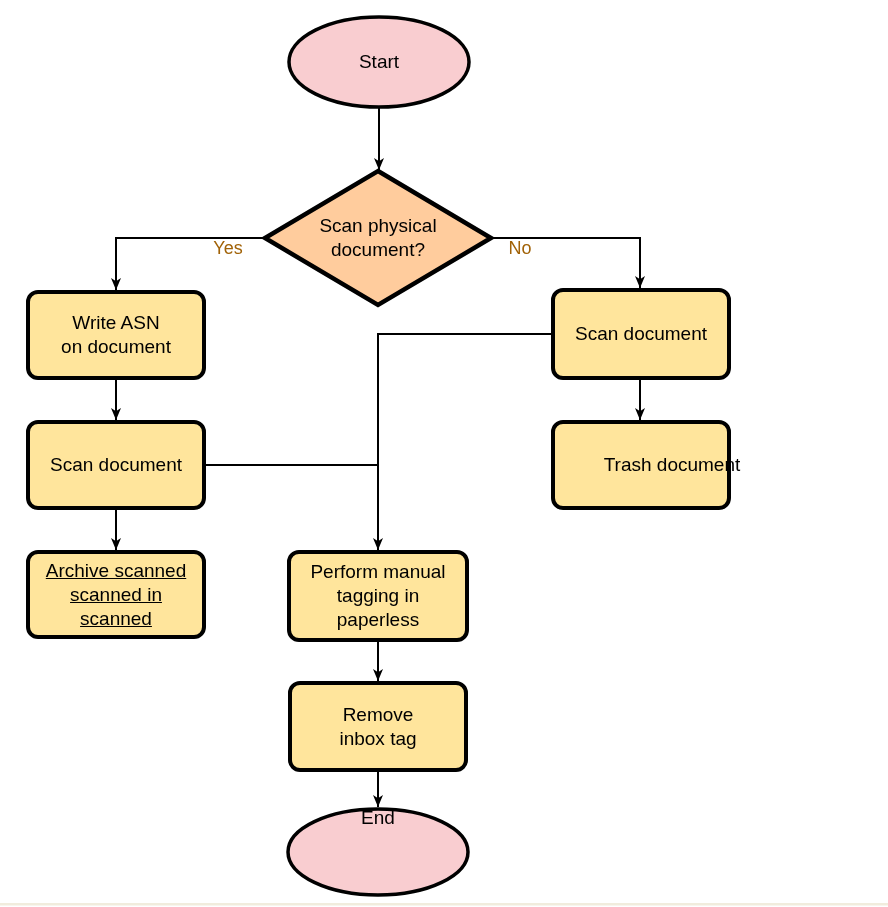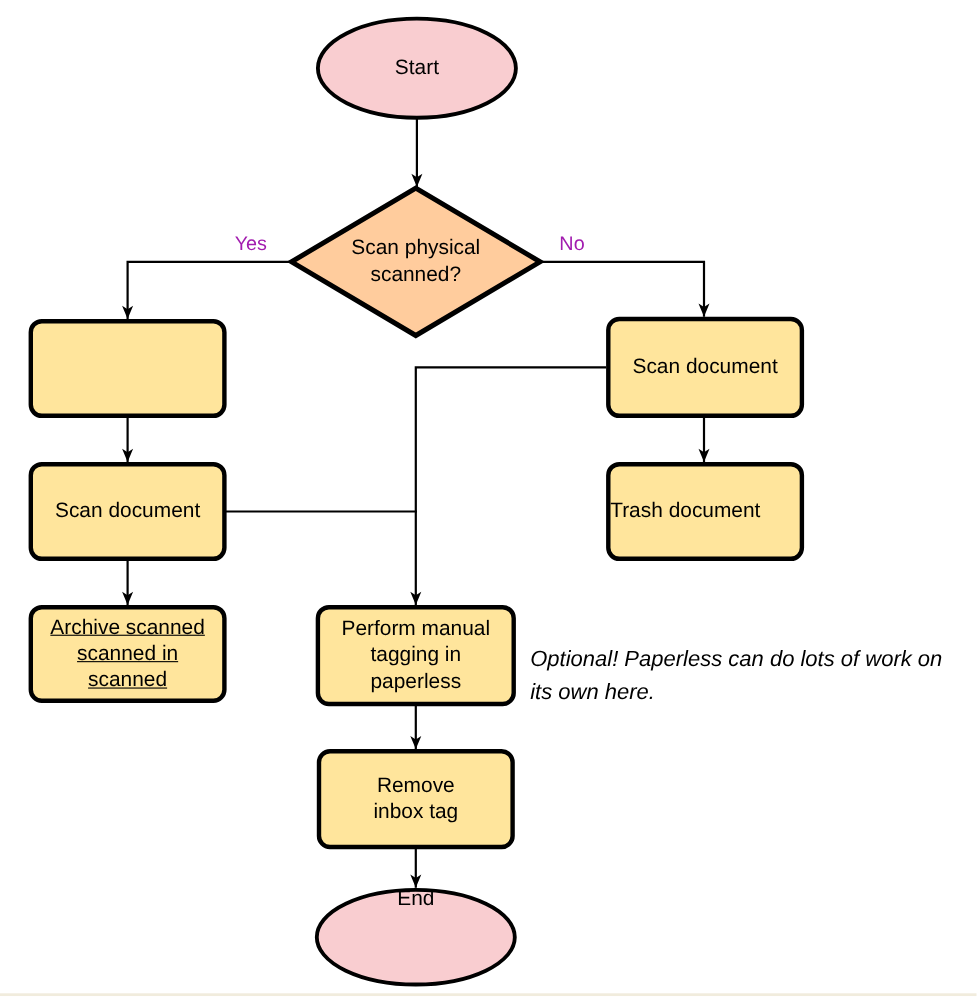--- a/index.html
+++ b/index.html
@@ -25,21 +25,22 @@
     color: #000000;
     pointer-events: none;
   }
   .label span { display: block; }
   .branch-label {
     position: absolute;
     display: flex;
     align-items: center;
     justify-content: center;
     font-size: 18px;
-    color: #a21caf;
+    color: #a16207;
+    margin-top: 27px;
   }
   .annotation {
     position: absolute;
     left: 482px;
     top: 584px;
     width: 406px;
     font-size: 20px;
     font-style: italic;
     line-height: 30px;
     text-align: left;
@@ -94,59 +95,59 @@
 
     <rect x="0" y="903" width="888" height="2.5" fill="#f1ecdd"></rect>
   </svg>
 
   <div class="label" style="left:289px; top:17px; width:180px; height:90px;">
     <span>Start</span>
   </div>
 
   <div class="label" style="left:278px; top:172px; width:200px; height:132px;">
     <span>Scan physical</span>
-    <span>scanned?</span>
+    <span>document?</span>
   </div>
 
   <div class="branch-label" style="left:196px; top:208px; width:64px; height:26px;">Yes</div>
 
   <div class="branch-label" style="left:490px; top:208px; width:60px; height:26px;">No</div>
 
+  <div class="label" style="left:28px; top:292px; width:176px; height:86px;">
+    <span>Write ASN</span>
+    <span>on document</span>
+  </div>
 
   <div class="label" style="left:28px; top:422px; width:176px; height:86px;">
     <span>Scan document</span>
   </div>
 
   <div class="label" style="left:28px; top:552px; width:176px; height:85px;text-decoration:underline;">
     <span>Archive scanned</span>
     <span>scanned in</span>
     <span>scanned</span>
   </div>
 
   <div class="label" style="left:553px; top:290px; width:176px; height:88px;">
     <span>Scan document</span>
   </div>
 
-  <div class="label" style="left:535px; top:422px; width:176px; height:86px;">
+  <div class="label" style="left:584px; top:422px; width:176px; height:86px;">
     <span>Trash document</span>
   </div>
 
   <div class="label" style="left:289px; top:552px; width:178px; height:88px;">
     <span>Perform manual</span>
     <span>tagging in</span>
     <span>paperless</span>
   </div>
 
   <div class="label" style="left:290px; top:683px; width:176px; height:87px;">
     <span>Remove</span>
     <span>inbox tag</span>
   </div>
 
   <div class="label" style="left:288px; top:775px; width:180px; height:86px;">
     <span>End</span>
   </div>
 
-  <div class="annotation">
-    <span>Optional! Paperless can do lots of work on</span>
-    <span>its own here.</span>
-  </div>
 
 </div>
 
 </body></html>

